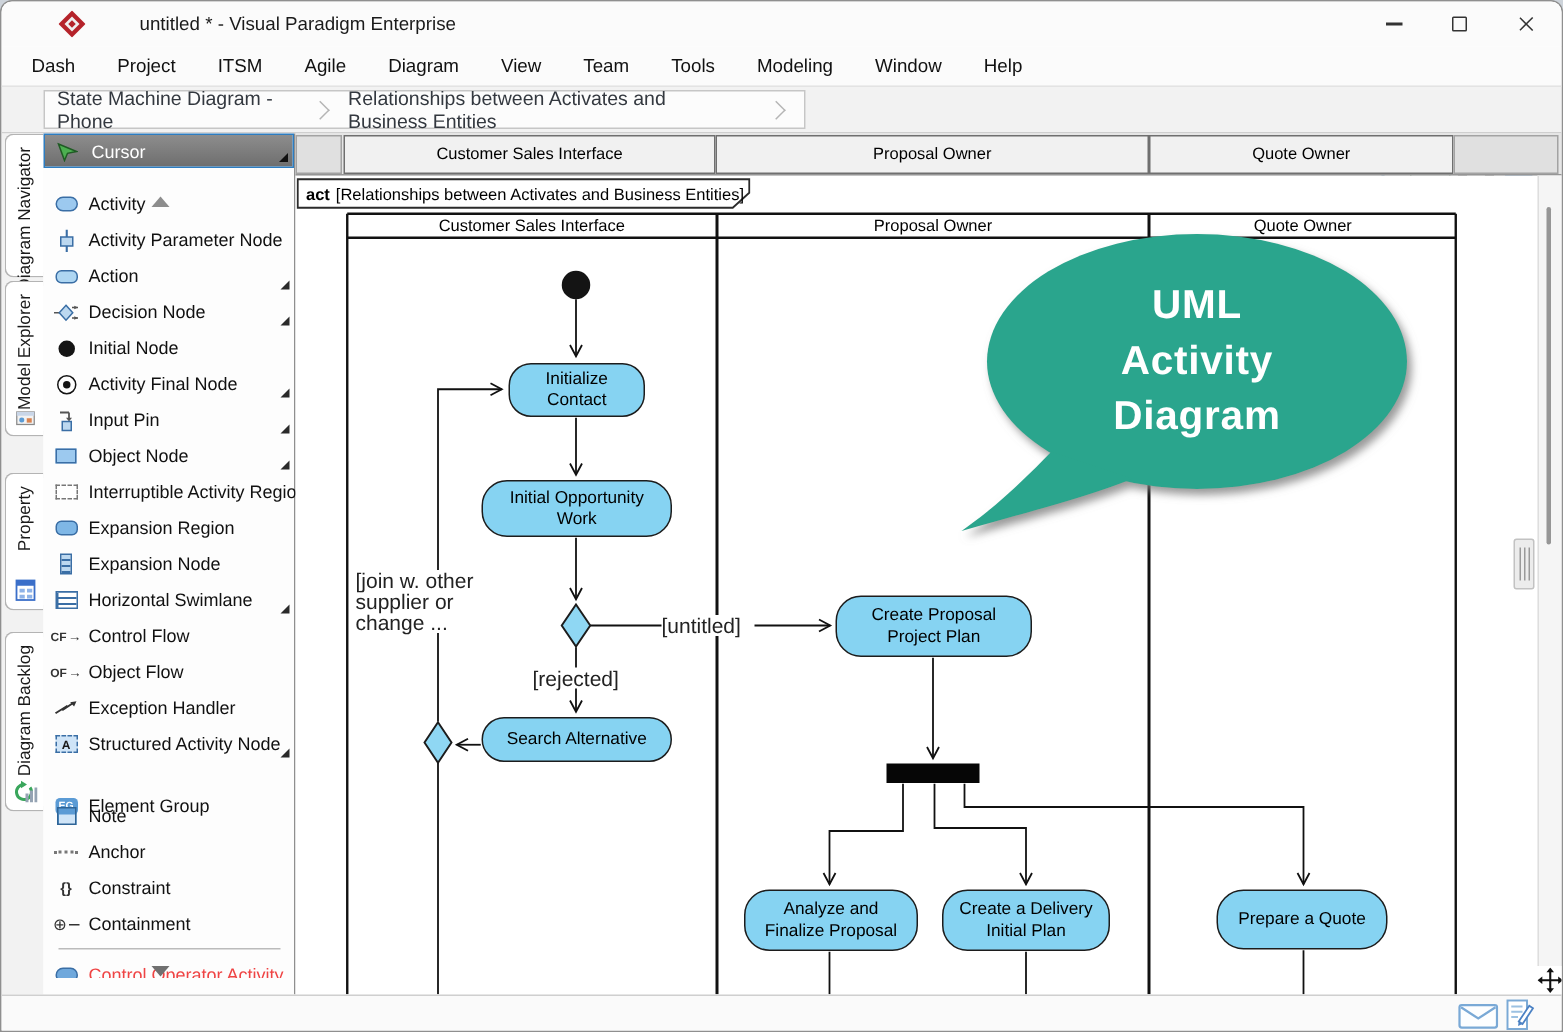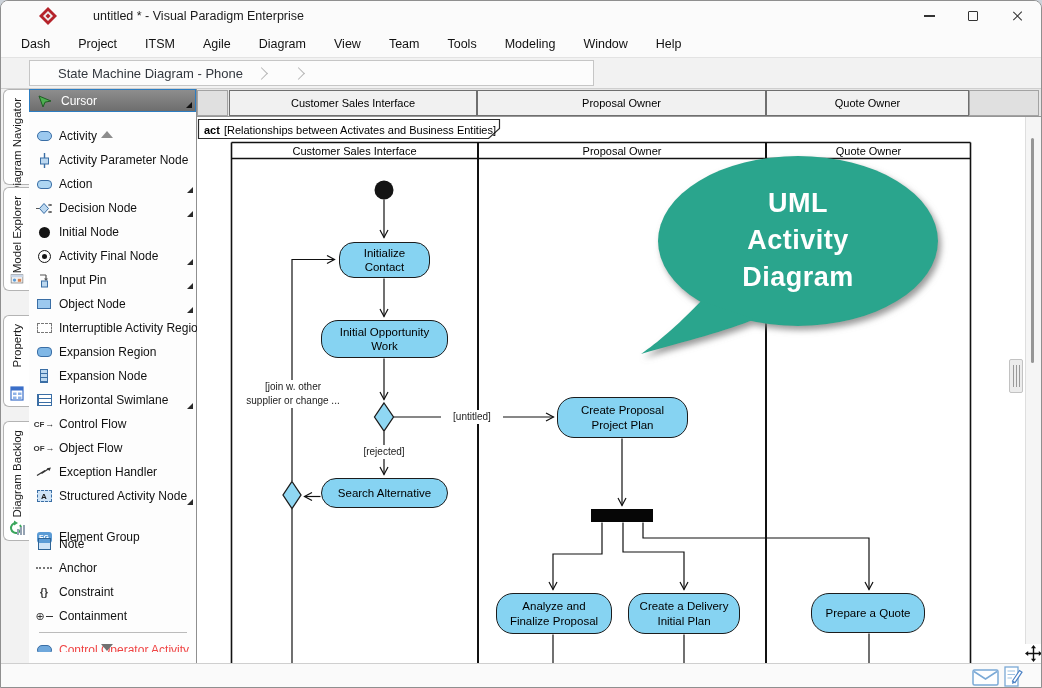--- a/index.html
+++ b/index.html
@@ -19,22 +19,22 @@
   .close-glyph::before { transform:rotate(45deg);} .close-glyph::after { transform:rotate(-45deg);}
 
   
   .menubar { position:absolute; left:0; top:30px; width:1042px; height:26px; background:#fbfbfb;
              display:flex; align-items:center; padding-left:6px; }
   .menu-item { font-size:12.5px; color:#111; padding:0 14px; height:26px; display:flex; align-items:center; }
 
   
   .toolbar { position:absolute; left:0; top:56px; width:1042px; height:32px; background:#f2f2f2;
              border-top:1px solid #e3e3e3; border-bottom:1px solid #cfcfcf; }
-  .breadcrumb { position:absolute; left:28px; top:2px; width:565px; height:26px; background:#fcfcfc;
-                border:1px solid #c6c6c6; display:flex; align-items:center; padding-left:28px; font-size:13px; color:#33383f; }
+  .breadcrumb { position:absolute; left:28px; top:2px; width:508px; height:26px; background:#fcfcfc;
+                border:1px solid #c6c6c6; display:flex; align-items:center; padding-left:8px; font-size:13px; color:#33383f; }
   .crumb-sep { width:9px; height:9px; border-top:1.5px solid #b5b5b5; border-right:1.5px solid #b5b5b5;
                transform:rotate(45deg); margin:0 14px; flex:none; }
   .tool-ic { position:absolute; top:54px; height:28px; display:flex; align-items:center; justify-content:center; }
   .meg-box { border:1.5px solid #57855a; border-radius:3px; background:#f0f5f0; }
 
   
   .tabstrip { position:absolute; left:0; top:88px; width:28px; height:574px; background:#f2f2f2; }
   .vtab { position:absolute; left:2px; width:26px; background:#fff; border:1px solid #b4b4b4; border-right:none;
           border-radius:6px 0 0 6px; display:flex; flex-direction:column; align-items:center;
           justify-content:space-between; padding:8px 0 5px; }
@@ -77,21 +77,21 @@
   .canvas-bg { position:absolute; left:196px; top:116px; width:828px; height:546px; background:#fff; }
   .ruler-strip { position:absolute; left:196px; top:88px; width:846px; height:28px; background:#e6e6e6; border-bottom:1px solid #969696; }
   .ruler-cell { position:absolute; top:1px; height:26px; background:#f1f1f1; border:1px solid #6f6f6f;
                 display:flex; align-items:center; justify-content:center; font-size:11px; color:#000; }
   .ruler-corner { background:#e0e0e0; border:1px solid #a3a3a3; }
   .lanehdr { position:absolute; top:143px; height:13px; font-size:11px; color:#000;
              display:flex; align-items:center; justify-content:center; }
   .node { position:absolute; background:#86d3f2; border:1.3px solid #1c1c1c; display:flex; align-items:center;
           justify-content:center; text-align:center; font-size:11.5px; line-height:1.25; color:#000; padding:2px 5px; }
   .fork { position:absolute; left:590px; top:508px; width:62px; height:13px; background:#060606; }
-  .elabel { position:absolute; background:#fff; font-size:10px; color:#222; text-align:center; line-height:14px; }
+  .elabel { position:absolute; background:#fff; font-size:14px; color:#222; text-align:left; line-height:14px; }
   .actlabel { position:absolute; left:203px; top:121px; height:15px; display:flex; align-items:center; gap:4px; font-size:11px; color:#000; }
   .callout-text { position:absolute; left:702px; top:184px; width:190px; text-align:center; color:#fff;
                   font-weight:bold; font-size:27px; line-height:37px; letter-spacing:.5px; }
 
   
   .vscroll { position:absolute; left:1024px; top:116px; width:18px; height:546px; background:#f5f5f5; border-left:1px solid #dedede; }
   .vthumb { position:absolute; left:1030px; top:137px; width:3px; height:225px; background:#969696; border-radius:2px; }
   .grip { position:absolute; left:1008px; top:358px; width:14px; height:34px; background:#ececec; border:1px solid #c2c2c2;
           border-radius:2px; display:flex; align-items:center; justify-content:center; gap:2px; }
   .grip i { width:1px; height:22px; background:#999; }
@@ -133,20 +133,21 @@
     <span class="menu-item">Tools</span>
     <span class="menu-item">Modeling</span>
     <span class="menu-item">Window</span>
     <span class="menu-item">Help</span>
   </div>
 
   <div class="toolbar">
     <div class="breadcrumb">
       <span>State Machine Diagram - Phone</span>
       <span class="crumb-sep"></span>
+      <span>Relationships between Activates and Business Entities</span>
       <span class="crumb-sep"></span>
     </div>
     <div class="tool-ic" style="left:905px;width:32px">
       <svg width="30" height="26" viewBox="0 0 30 26">
         <line x1="15" y1="3" x2="15" y2="7" stroke="#5a8fc0" stroke-width="1.4"></line>
         <circle cx="15" cy="2.5" r="1.8" fill="#5a8fc0"></circle>
         <rect x="4" y="7" width="22" height="14" rx="5" fill="#85bbe4" stroke="#5a8fc0" stroke-width="1.2"></rect>
         <rect x="1" y="11" width="3" height="6" rx="1.5" fill="#85bbe4"></rect>
         <rect x="26" y="11" width="3" height="6" rx="1.5" fill="#85bbe4"></rect>
         <circle cx="11" cy="13" r="2.6" fill="#fff"></circle>

